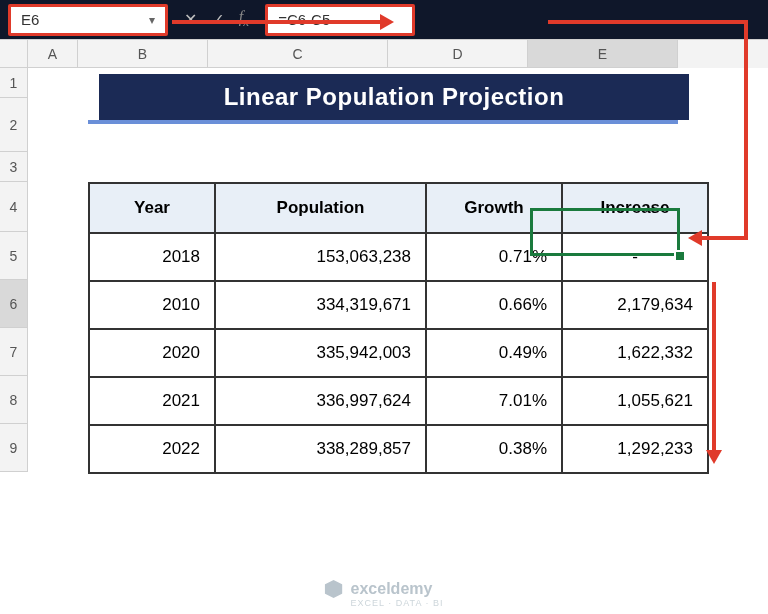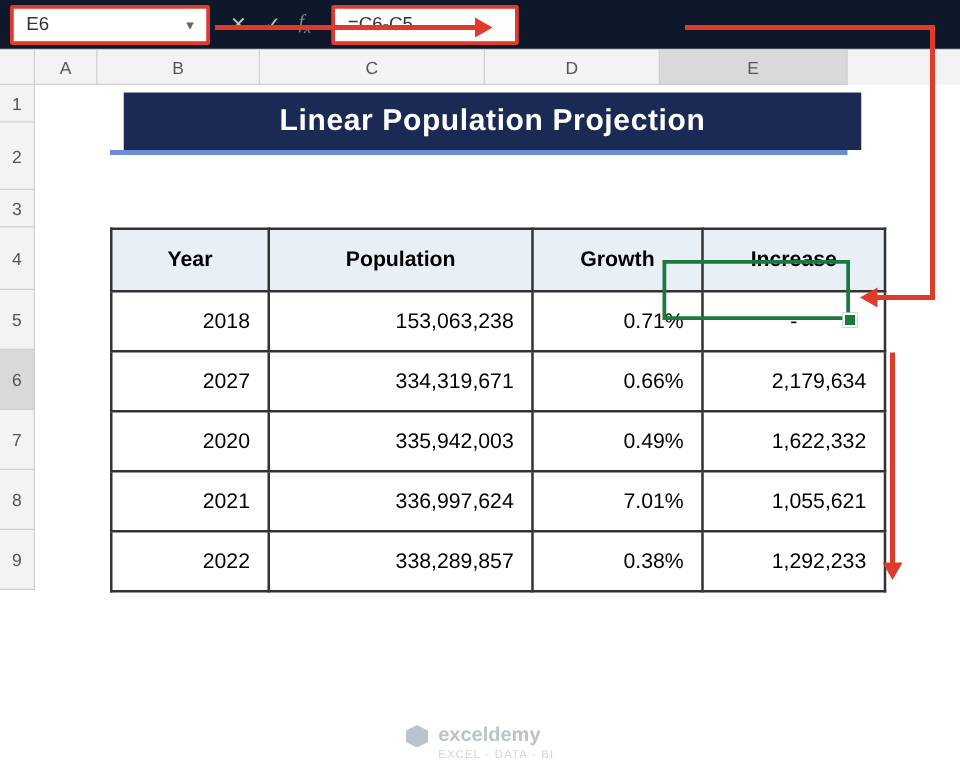--- a/index.html
+++ b/index.html
@@ -258,21 +258,21 @@
         </tr>
       </thead>
       <tbody id="tbody">
           <tr>
             <td>2018</td>
             <td>153,063,238</td>
             <td>0.71%</td>
             <td class="center">-</td>
           </tr>
           <tr>
-            <td>2027</td>
+            <td>2010</td>
             <td>334,319,671</td>
             <td>0.66%</td>
             <td>2,179,634</td>
           </tr>
           <tr>
             <td>2020</td>
             <td>335,942,003</td>
             <td>0.49%</td>
             <td>1,622,332</td>
           </tr>

